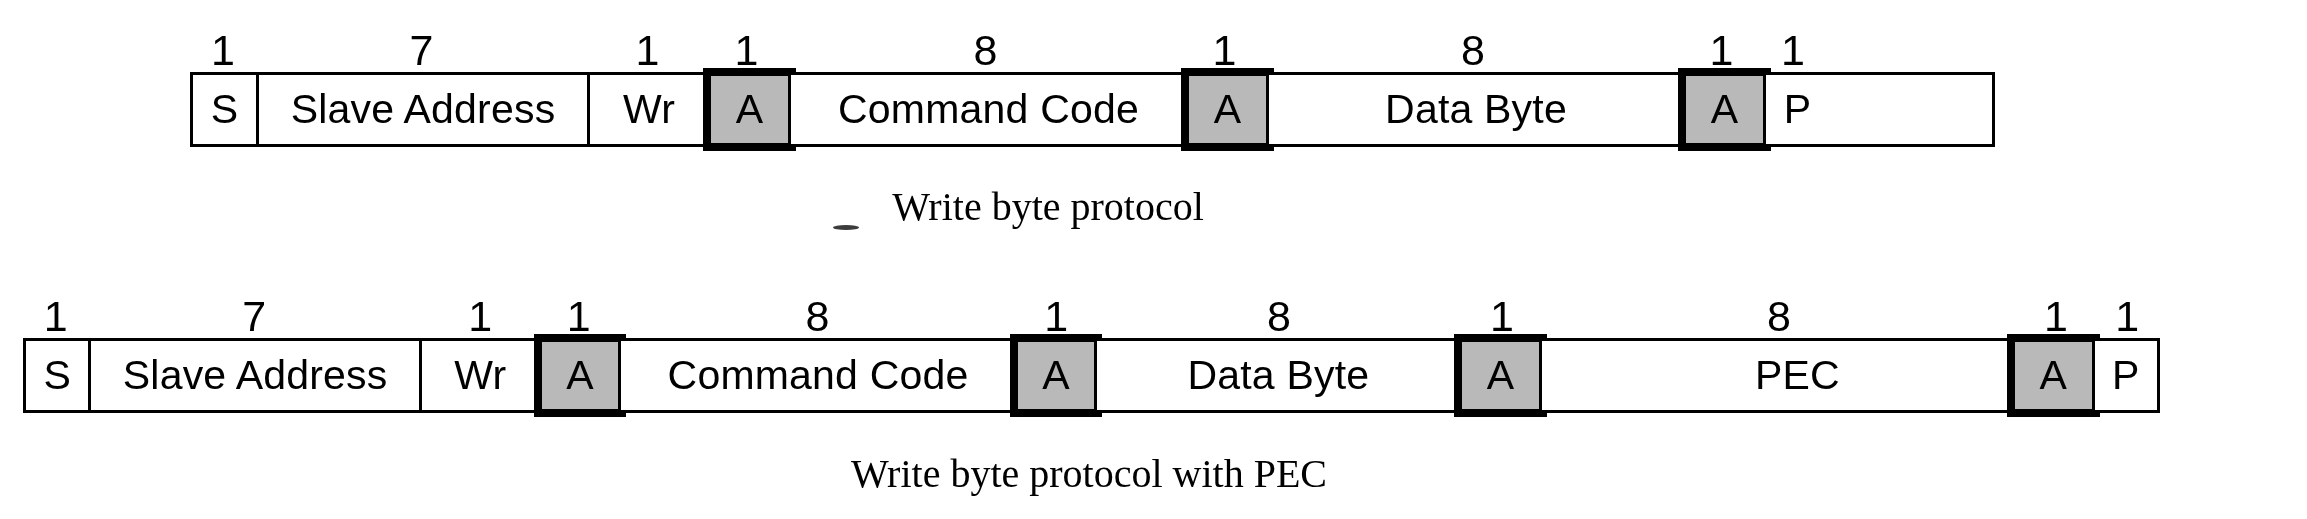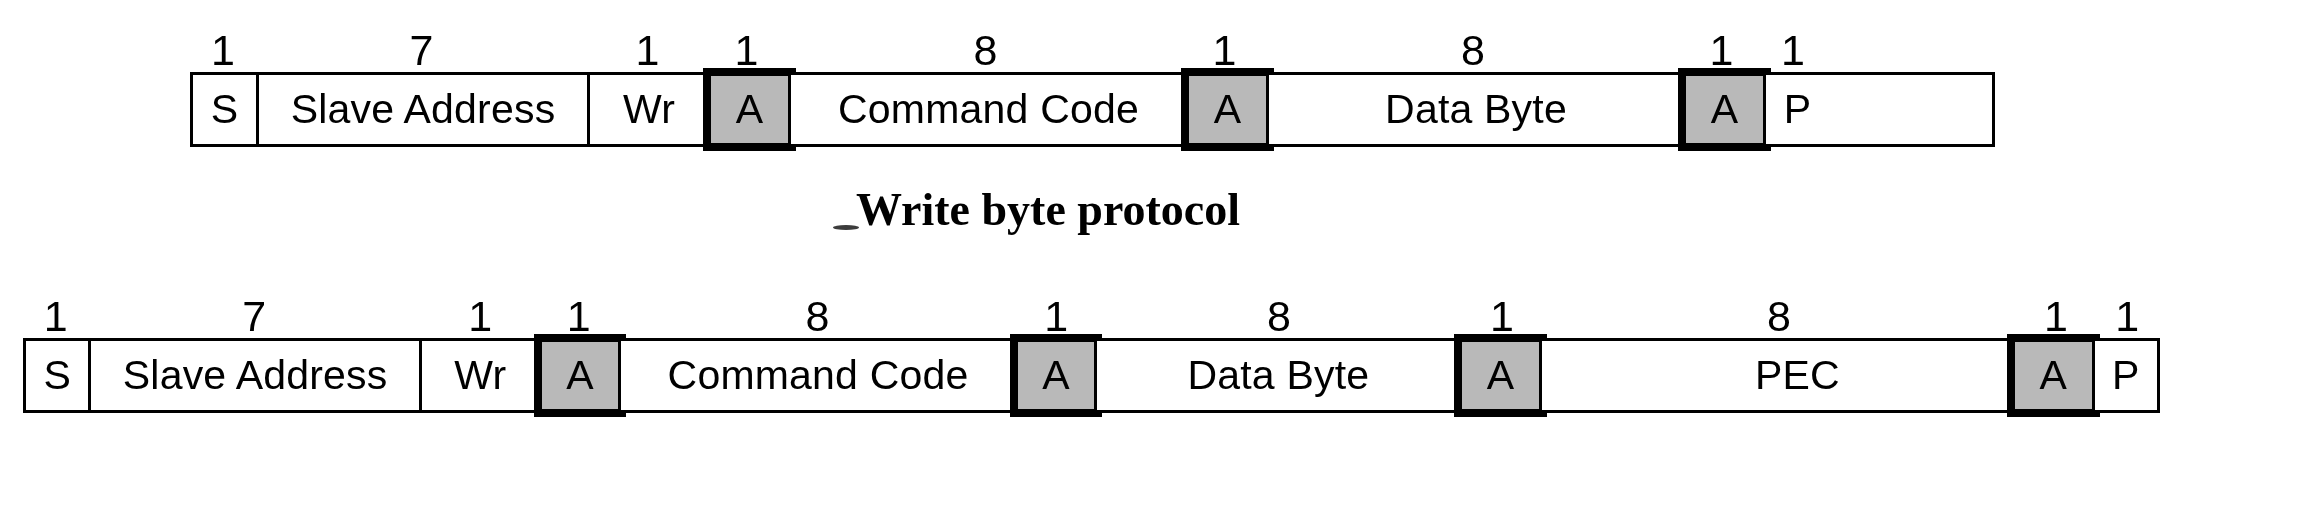--- a/index.html
+++ b/index.html
@@ -100,22 +100,22 @@
     font-size: 43px;
     line-height: 1;
     color: #000;
     box-sizing: border-box;
   }
 
   
   .caption {
     position: absolute;
     font-family: "Liberation Serif", serif;
-    font-weight: bold;
-    font-size: 46px;
+    font-weight: normal;
+    font-size: 40px;
     color: #000;
     white-space: nowrap;
     text-align: center;
   }
 
   
   .speck {
     position: absolute;
     width: 26px;
     height: 5px;
@@ -222,14 +222,15 @@
         </div>
       <div class="field ack" style="width:77px;">
           <span class="field-text">A</span>
         </div>
       <div class="field" style="width:66px; border-left:3px solid #000;">
           <span class="field-text">P</span>
         </div>
     </div>
   </div>
 
+  <div class="caption" style="left:0px; top:450px; width:2178px;">Write byte protocol with PEC</div>
 
 </div>
 
 </body></html>

